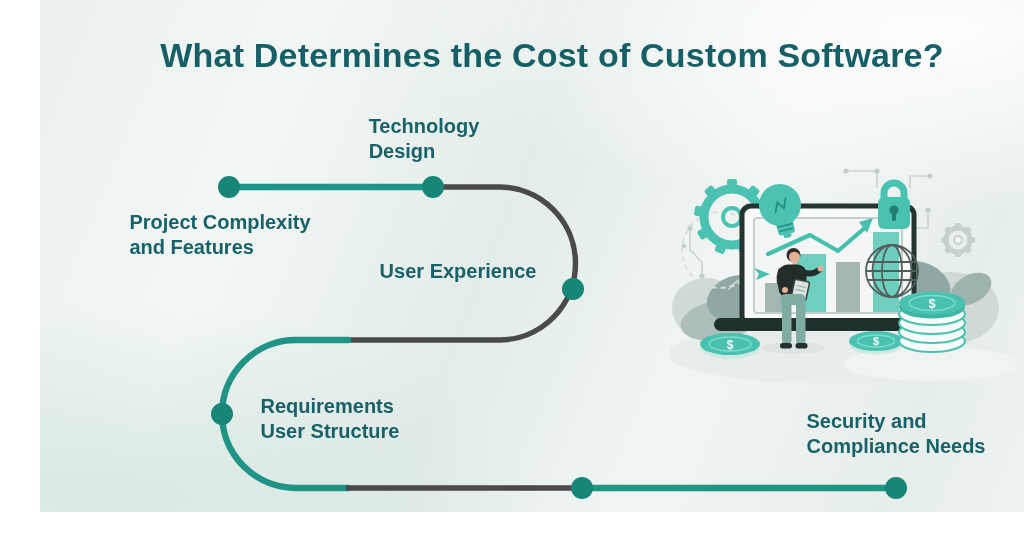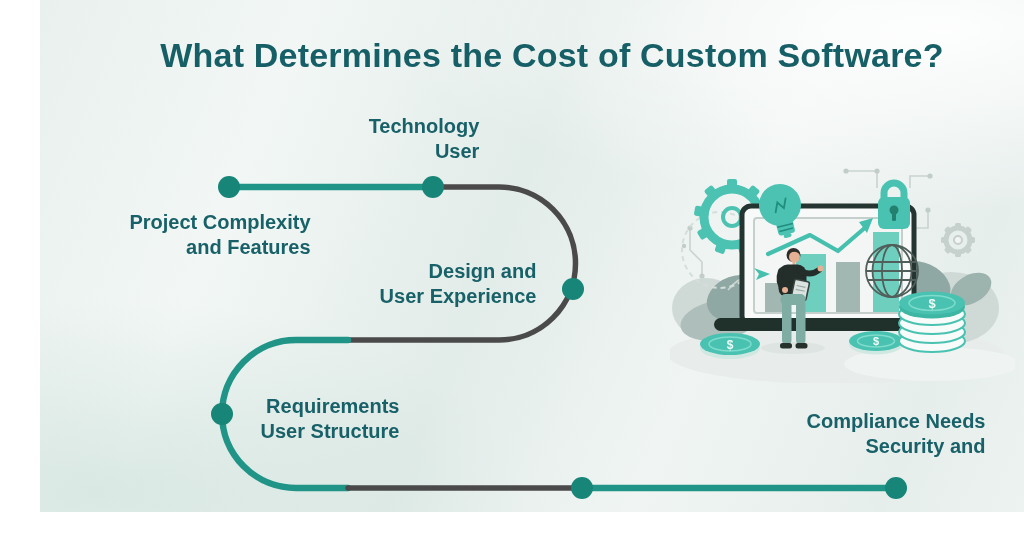--- a/index.html
+++ b/index.html
@@ -16,21 +16,21 @@
   }
   .title{
     position:absolute;top:36px;left:0;right:0;
     text-align:center;
     font-size:34px;font-weight:700;letter-spacing:.2px;
     color:#175f66;
   }
   .factor{
     position:absolute;
     transform:translateX(-50%);
-    text-align:right;white-space:nowrap;
+    text-align:left;white-space:nowrap;
     font-size:20px;font-weight:700;line-height:24.5px;
     color:#186168;
   }
   .factor span{display:block;}
   svg{position:absolute;}
   #path-layer{left:0;top:0;}
   #illustration{left:630px;top:158px;}
 </style>
 </head>
 <body>
@@ -56,33 +56,32 @@
       <circle cx="856" cy="488" r="11" fill="#178577"></circle>
     </g>
   </svg>
 
   <div class="factor" style="left:180px;top:210px">
     <span>Project Complexity</span>
     <span>and Features</span>
   </div>
   <div class="factor" style="left:384px;top:114px">
     <span>Technology</span>
-    <span>User</span>
+    <span>Design</span>
   </div>
   <div class="factor" style="left:418px;top:259px">
-    <span>Design and</span>
     <span>User Experience</span>
   </div>
   <div class="factor" style="left:290px;top:394px">
     <span>Requirements</span>
     <span>User Structure</span>
   </div>
   <div class="factor" style="left:856px;top:409px">
+    <span>Security and</span>
     <span>Compliance Needs</span>
-    <span>Security and</span>
   </div>
 
   <svg id="illustration" width="345" height="225" viewBox="0 0 345 225">
 
     <g>
       <ellipse cx="165" cy="196" rx="168" ry="30" fill="#e8edeb"></ellipse>
       <ellipse cx="262" cy="206" rx="88" ry="17" fill="#eff3f1"></ellipse>
     </g>
 
     <g>

